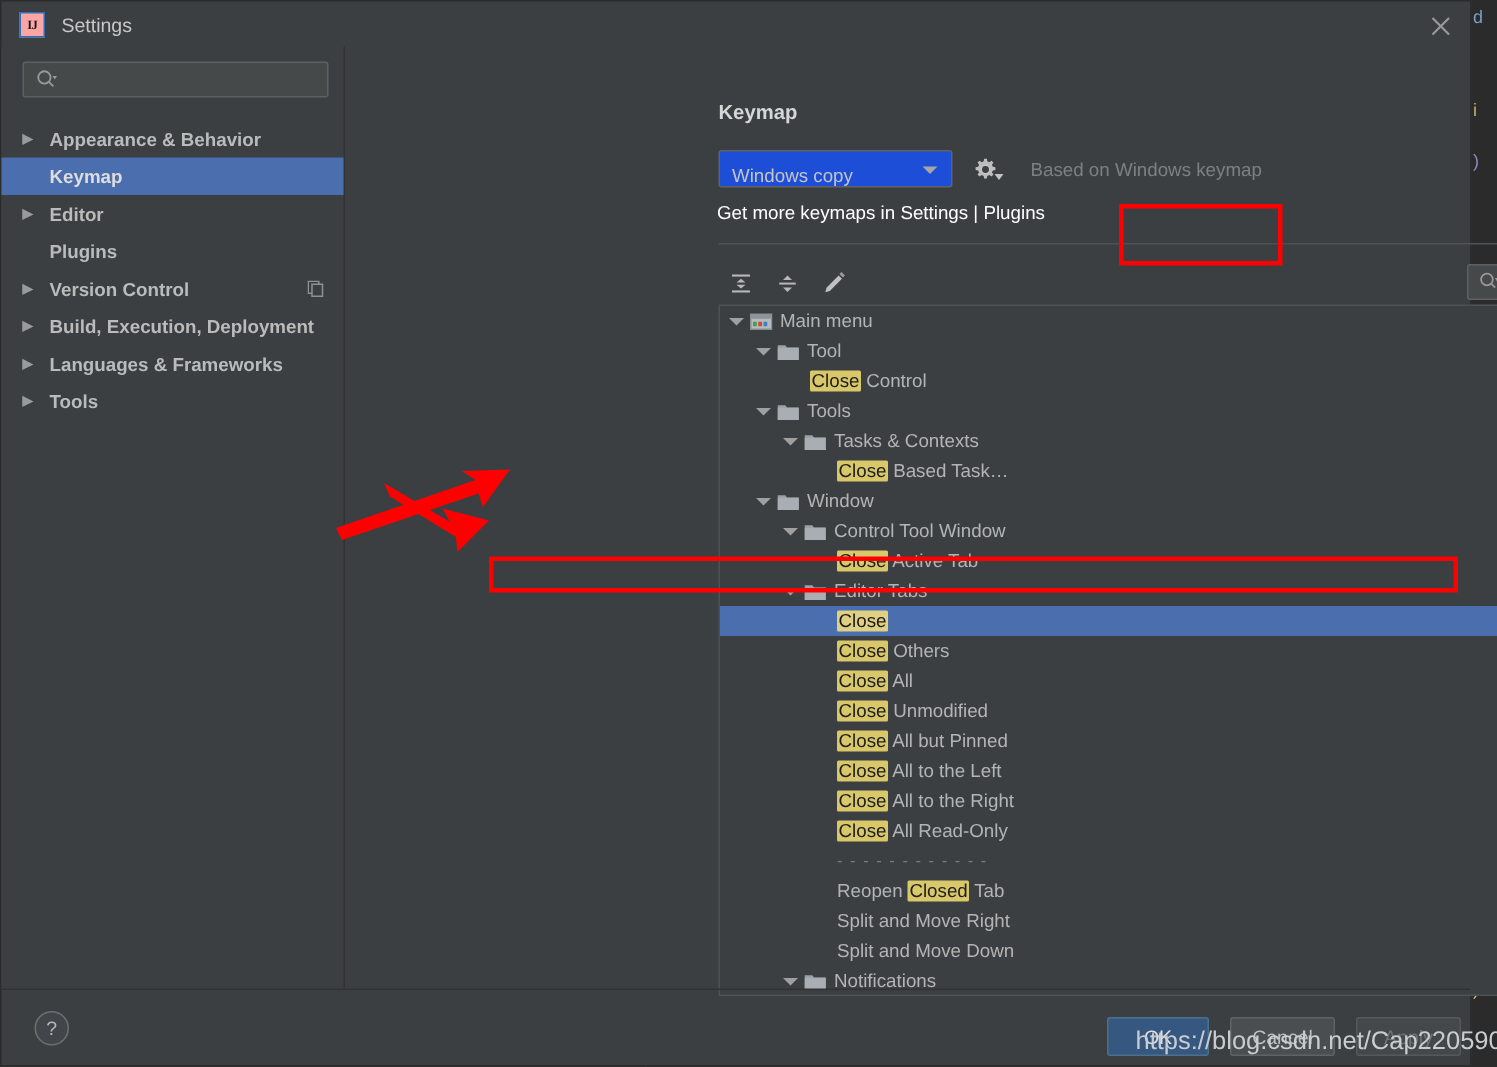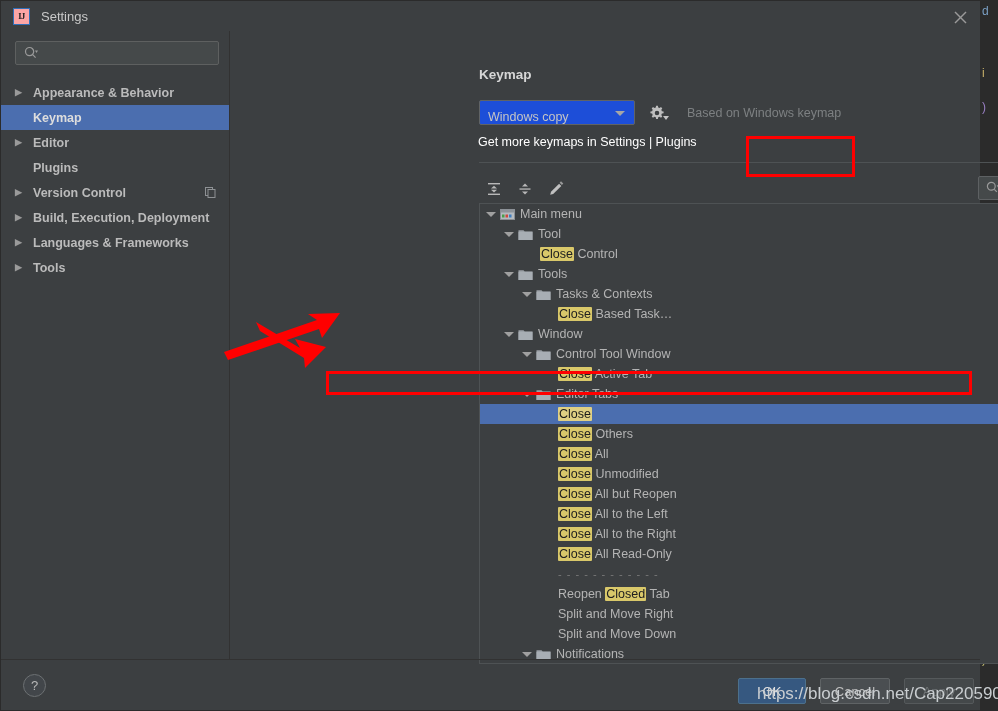--- a/index.html
+++ b/index.html
@@ -570,21 +570,21 @@
             <div class="trow">
               <span style="width: 78px; min-width: 78px;"></span>
               <span><span class="hl">Close</span><span> All</span></span>
             </div>
             <div class="trow">
               <span style="width: 78px; min-width: 78px;"></span>
               <span><span class="hl">Close</span><span> Unmodified</span></span>
             </div>
             <div class="trow">
               <span style="width: 78px; min-width: 78px;"></span>
-              <span><span class="hl">Close</span><span> All but Reopen</span></span>
+              <span><span class="hl">Close</span><span> All but Pinned</span></span>
             </div>
             <div class="trow">
               <span style="width: 78px; min-width: 78px;"></span>
               <span><span class="hl">Close</span><span> All to the Left</span></span>
             </div>
             <div class="trow">
               <span style="width: 78px; min-width: 78px;"></span>
               <span><span class="hl">Close</span><span> All to the Right</span></span>
             </div>
             <div class="trow">

